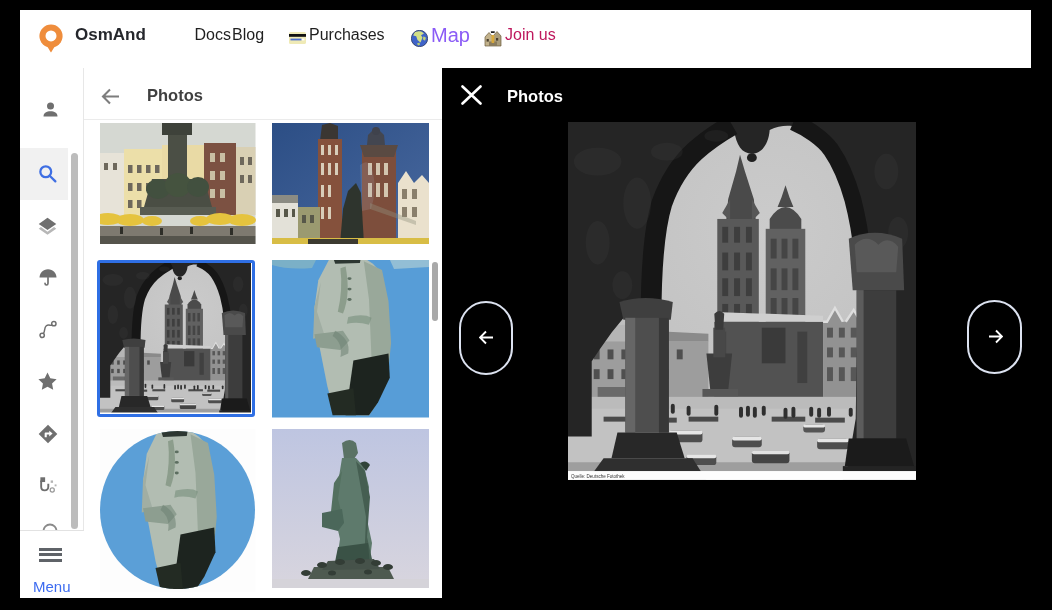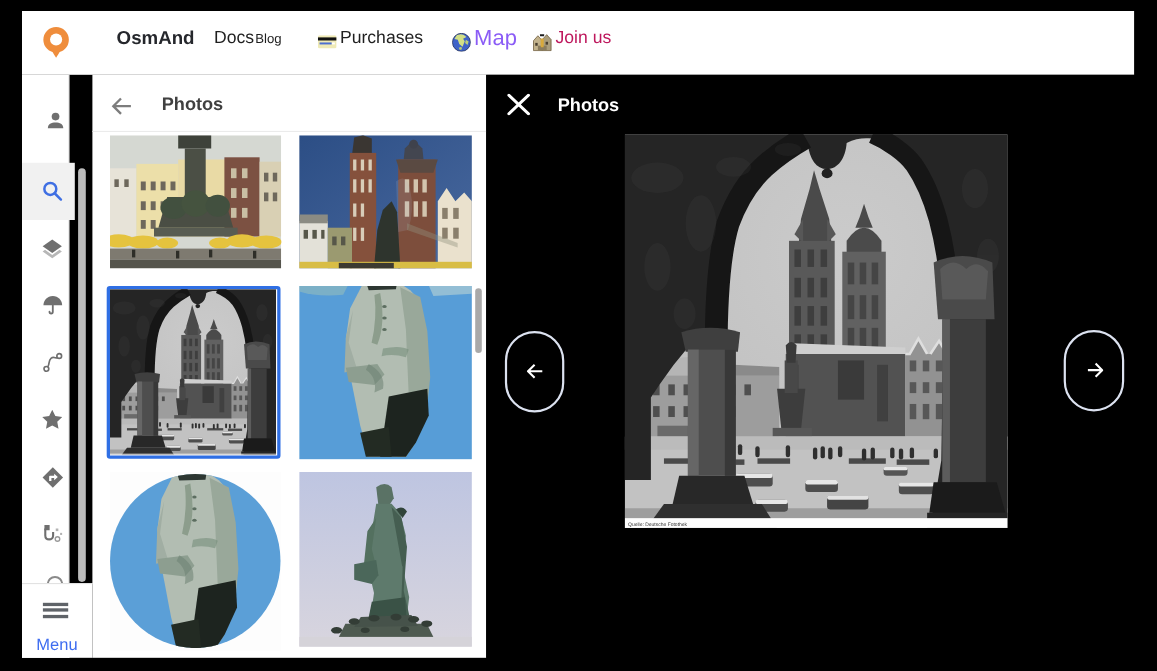--- a/index.html
+++ b/index.html
@@ -10,23 +10,23 @@
 </head>
 <body>
 
 <div class="abs" style="left:20px; top:10px; width:1011px; height:58px; background:#fff;">
 
   <svg class="abs" style="left:19px; top:13.5px;" width="24" height="29" viewBox="0 0 24 29">
     <circle cx="12" cy="12.1" r="11.6" fill="#ef8d3c"></circle>
     <path d="M7.6 20.6 C9.4 25 11 27 12 28.5 C13 27 14.6 25 16.4 20.6 Z" fill="#ef8d3c"></path>
     <circle cx="12" cy="11.9" r="5.5" fill="#fff"></circle>
   </svg>
-  <div class="abs" style="left:55px; top:7px; height:36px; line-height:36px; font-size:17px; font-weight:700; color:#25272c;margin-left:31px;">OsmAnd</div>
+  <div class="abs" style="left:55px; top:7px; height:36px; line-height:36px; font-size:17px; font-weight:700; color:#25272c;">OsmAnd</div>
   <div class="abs" style="left:150.5px; top:7px; height:36px; line-height:36px; font-size:16px; color:#1f1f1f;margin-left:24px;">Docs</div>
-  <div class="abs" style="left:212px; top:7px; height:36px; line-height:36px; font-size:12px; color:#1f1f1f;">Blog</div>
+  <div class="abs" style="left:212px; top:7px; height:36px; line-height:36px; font-size:16px; color:#1f1f1f;">Blog</div>
 
   <svg class="abs" style="left:268.5px; top:21.5px;" width="17" height="12" viewBox="0 0 17 12">
     <rect x="0" y="0" width="17" height="12" rx="1.6" fill="#efeab6"></rect>
     <rect x="0" y="2" width="17" height="2.8" fill="#111"></rect>
     <rect x="1.5" y="6.6" width="11" height="1.8" fill="#4d6fd0"></rect>
     <rect x="12.8" y="6.6" width="2.6" height="1.8" fill="#fff"></rect>
   </svg>
   <div class="abs" style="left:289px; top:7px; height:36px; line-height:36px; font-size:16px; color:#1f1f1f;">Purchases</div>
 
   <svg class="abs" style="left:391px; top:19.5px;" width="17" height="17" viewBox="0 0 17 17">
@@ -43,21 +43,21 @@
     <path d="M9 17 L9 7 L13 2.5 L17 7 L17 17 Z" fill="#aa9d7c" stroke="#6d5b3c" stroke-width="0.7"></path>
     <rect x="2.6" y="10" width="2.2" height="2.6" fill="#4a3f2e"></rect>
     <rect x="12" y="9" width="2.2" height="2.6" fill="#4a3f2e"></rect>
     <rect x="5" y="12.5" width="8" height="4.5" fill="#8a7c5e"></rect>
     <path d="M7.4 6 L10.4 6 L10.2 14 L7.6 14 Z" fill="#d8a93c"></path>
     <path d="M6.8 2.2 L10.8 2.2 L10.6 4 L7 4 Z" fill="#1d1d1d"></path>
   </svg>
   <div class="abs" style="left:485px; top:7px; height:36px; line-height:36px; font-size:16px; color:#be185d;">Join us</div>
 </div>
 
-<div class="abs" style="left:20px; top:68px; width:43px; height:530px; background:#fff; border-right:1px solid #e7e7e7;">
+<div class="abs" style="left:20px; top:68px; width:64px; height:530px; background:#fff; border-right:1px solid #e7e7e7;">
 
   <svg class="abs" style="left:20px; top:31px;" width="21" height="21" viewBox="0 0 24 24">
     <circle cx="12" cy="8" r="4" fill="#6f6f6f"></circle>
     <path d="M4 20 C4 15.6 7.6 14 12 14 C16.4 14 20 15.6 20 20 Z" fill="#6f6f6f"></path>
   </svg>
 
   <div class="abs" style="left:0px; top:80px; width:47.5px; height:52px; background:#f1f1f1;"></div>
   <svg class="abs" style="left:17px; top:95px;" width="21" height="21" viewBox="0 0 24 24">
     <circle cx="10" cy="10" r="6.2" fill="none" stroke="#3f6fe3" stroke-width="2.6"></circle>
     <path d="M14.5 14.5 L21 21" stroke="#3f6fe3" stroke-width="2.6" stroke-linecap="round"></path>

